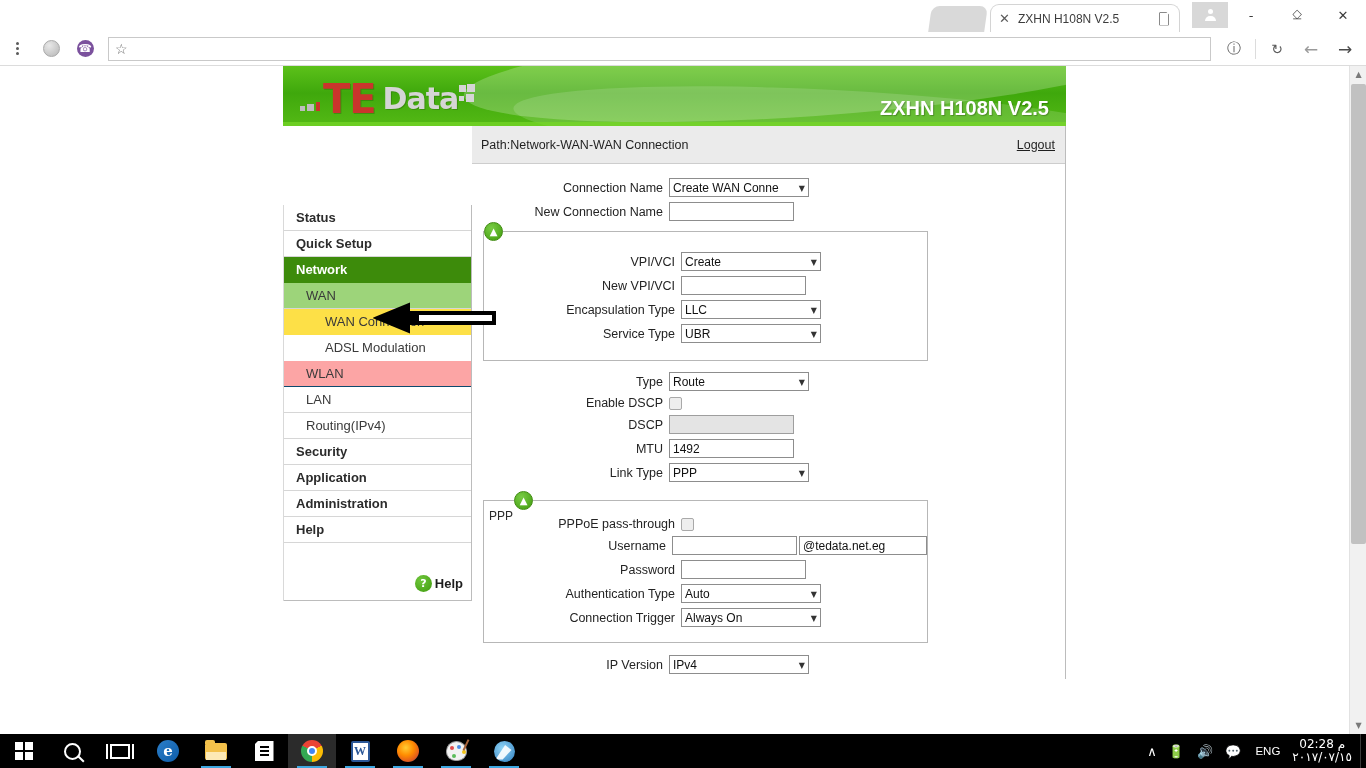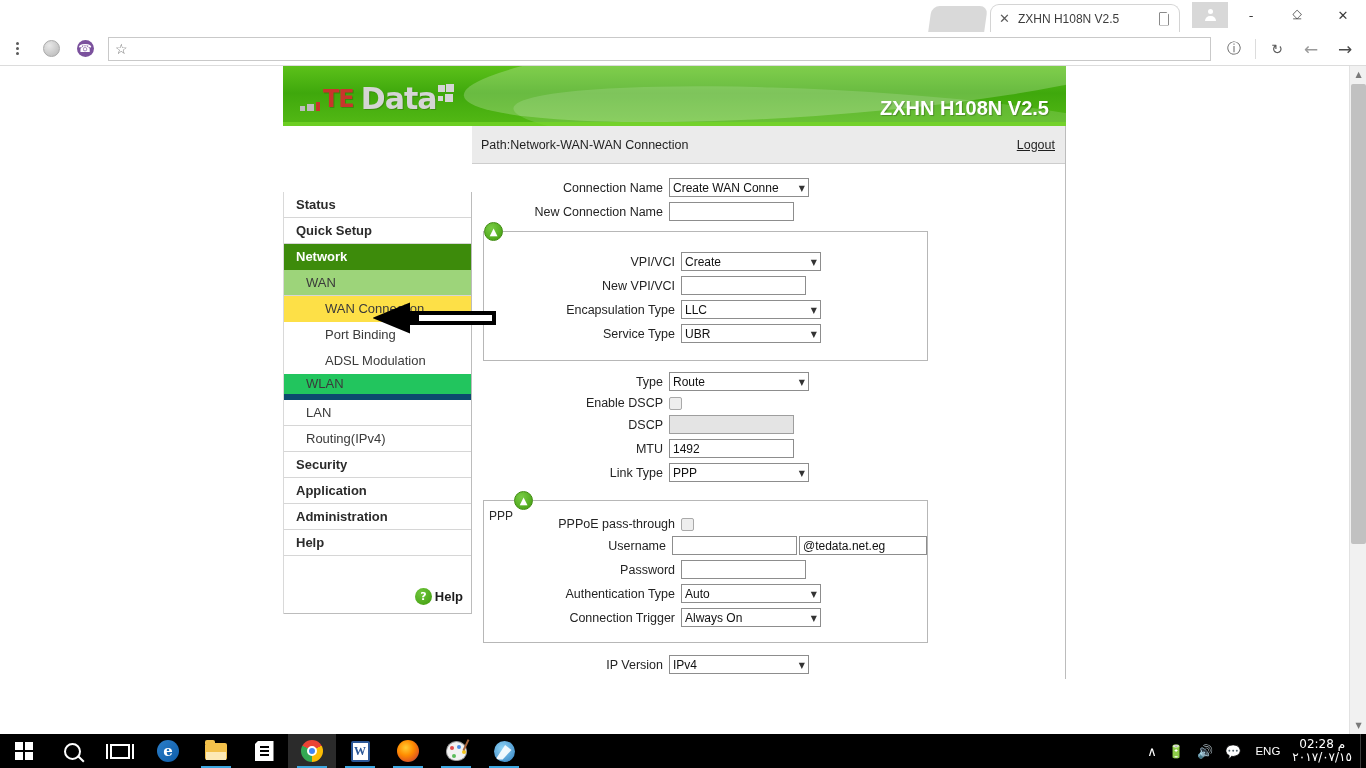--- a/index.html
+++ b/index.html
@@ -195,21 +195,21 @@
   }
   .logo .dots {
     display: flex; align-items: flex-end; gap: 2px; margin-right: 3px; padding-bottom: 3px;
   }
   .logo .dots i { display: block; background: #bdbdbd; }
   .logo .dots i:nth-child(1) { width: 5px; height: 5px; }
   .logo .dots i:nth-child(2) { width: 7px; height: 7px; }
   .logo .dots i:nth-child(3) { width: 4px; height: 9px; background: #c9352c; }
   .logo .te {
     font-family: "DejaVu Sans", sans-serif;
-    font-size: 24px; font-weight: bold; color: #c9352c;
+    font-size: 40px; font-weight: bold; color: #c9352c;
     letter-spacing: -1px; line-height: 30px;
     text-shadow: 1px 1px 0 rgba(0,0,0,0.18);
   }
   .logo .data {
     font-family: "DejaVu Sans", sans-serif;
     font-size: 30px; font-weight: bold; color: #d5d5d5;
     letter-spacing: -1px; line-height: 30px; margin-left: 7px;
     text-shadow: 1px 1px 0 rgba(0,0,0,0.18);
   }
   .logo .sq-group {
@@ -250,21 +250,21 @@
     font-weight: bold; padding-left: 12px; background: #ffffff;
   }
   .nav-top.active {
     background: #3d8b0b; color: #ffffff; border-bottom: 1px solid #3d8b0b;
   }
   .nav-l2 {
     padding-left: 22px; font-weight: normal; color: #3a3a3a;
     background: #ffffff;
   }
   .nav-l2.active { background: #9dd47a; }
-  .nav-l2.highlight { background: #22c55e; border-bottom: 6px solid #0c4a6e; }
+  .nav-l2.highlight { background: #fca5a5; border-bottom: 1px solid #0c4a6e; }
   .nav-l3 {
     padding-left: 41px; font-weight: normal; color: #3a3a3a;
     background: #ffffff; border-bottom: none;
   }
   .nav-l3.active { background: #fde047; }
   .sidebar-footer {
     height: 58px; display: flex; align-items: flex-end;
     justify-content: flex-end; padding: 0 8px 8px 0;
     border-bottom: 1px solid #bcbcbc;
   }
@@ -588,21 +588,20 @@
     </div>
 
     <div class="router-body">
 
       <div class="sidebar">
         <div class="nav-item nav-top">Status</div>
         <div class="nav-item nav-top">Quick Setup</div>
         <div class="nav-item nav-top active">Network</div>
         <div class="nav-item nav-l2 active">WAN</div>
         <div class="nav-item nav-l3 active">WAN Connection</div>
-        <div class="nav-item nav-l3">Port Binding</div>
         <div class="nav-item nav-l3">ADSL Modulation</div>
         <div class="nav-item nav-l2 highlight">WLAN</div>
         <div class="nav-item nav-l2">LAN</div>
         <div class="nav-item nav-l2">Routing(IPv4)</div>
         <div class="nav-item nav-top">Security</div>
         <div class="nav-item nav-top">Application</div>
         <div class="nav-item nav-top">Administration</div>
         <div class="nav-item nav-top">Help</div>
 
         <div class="sidebar-footer">

